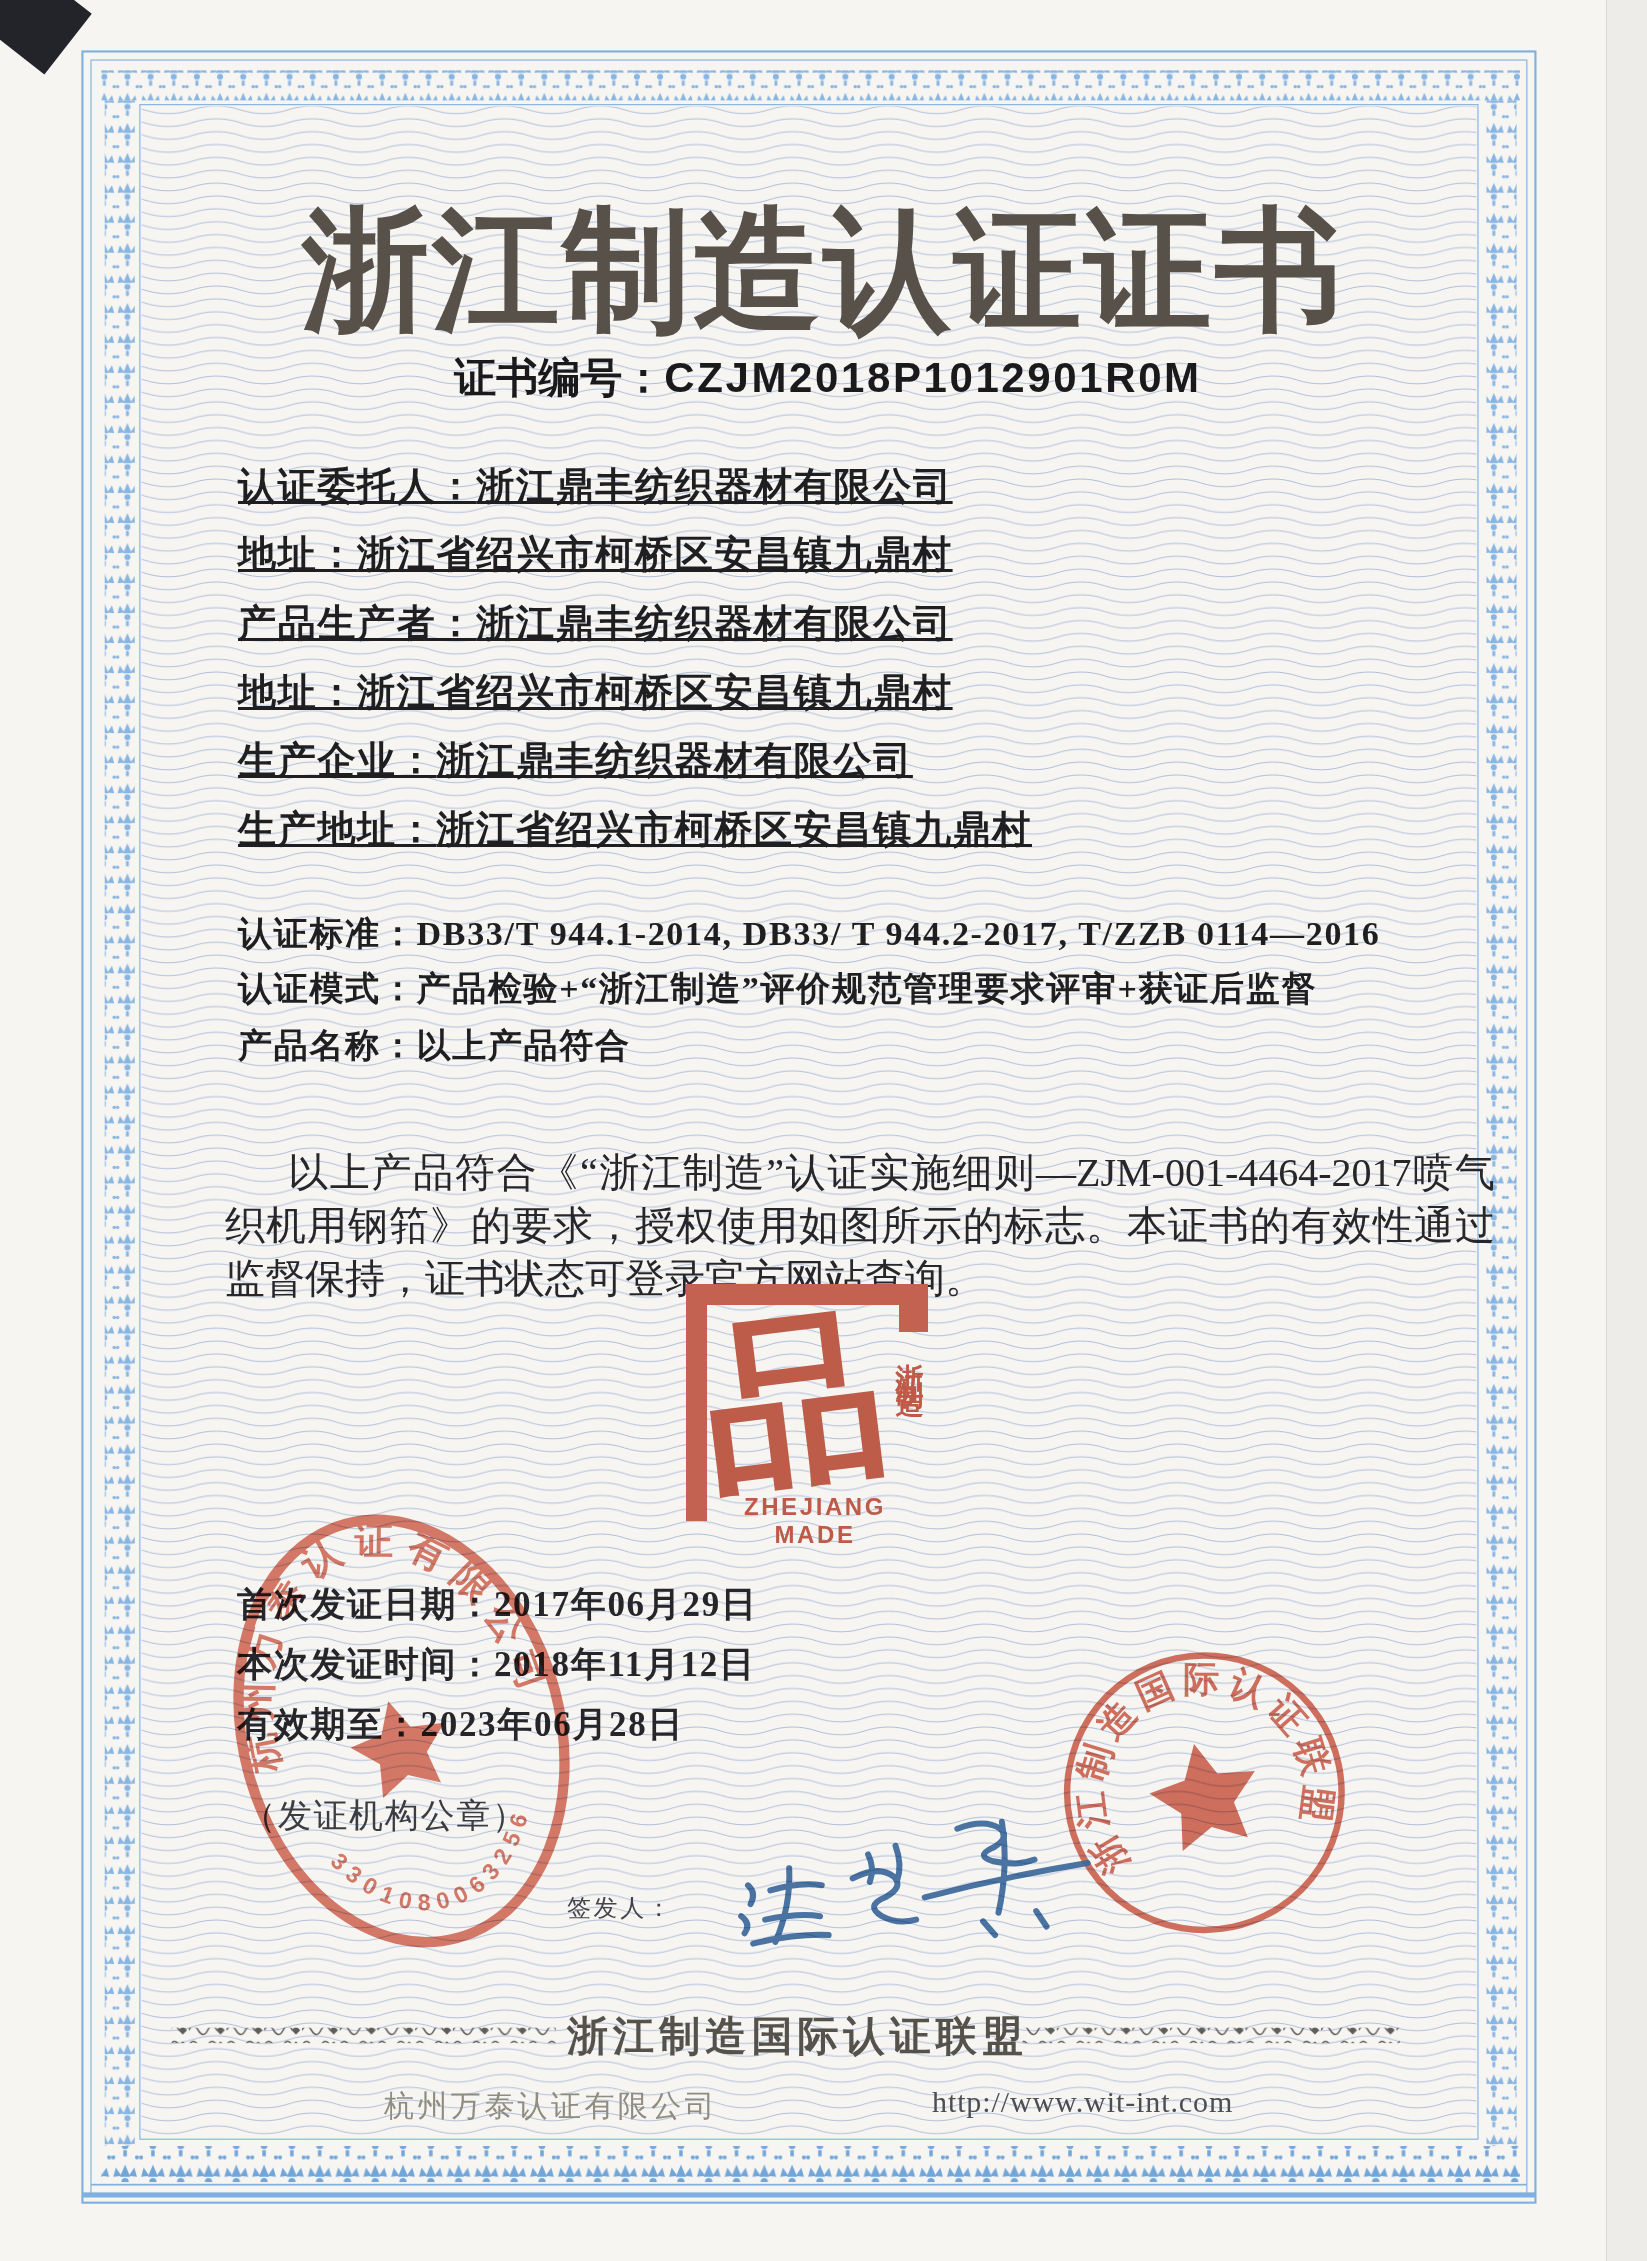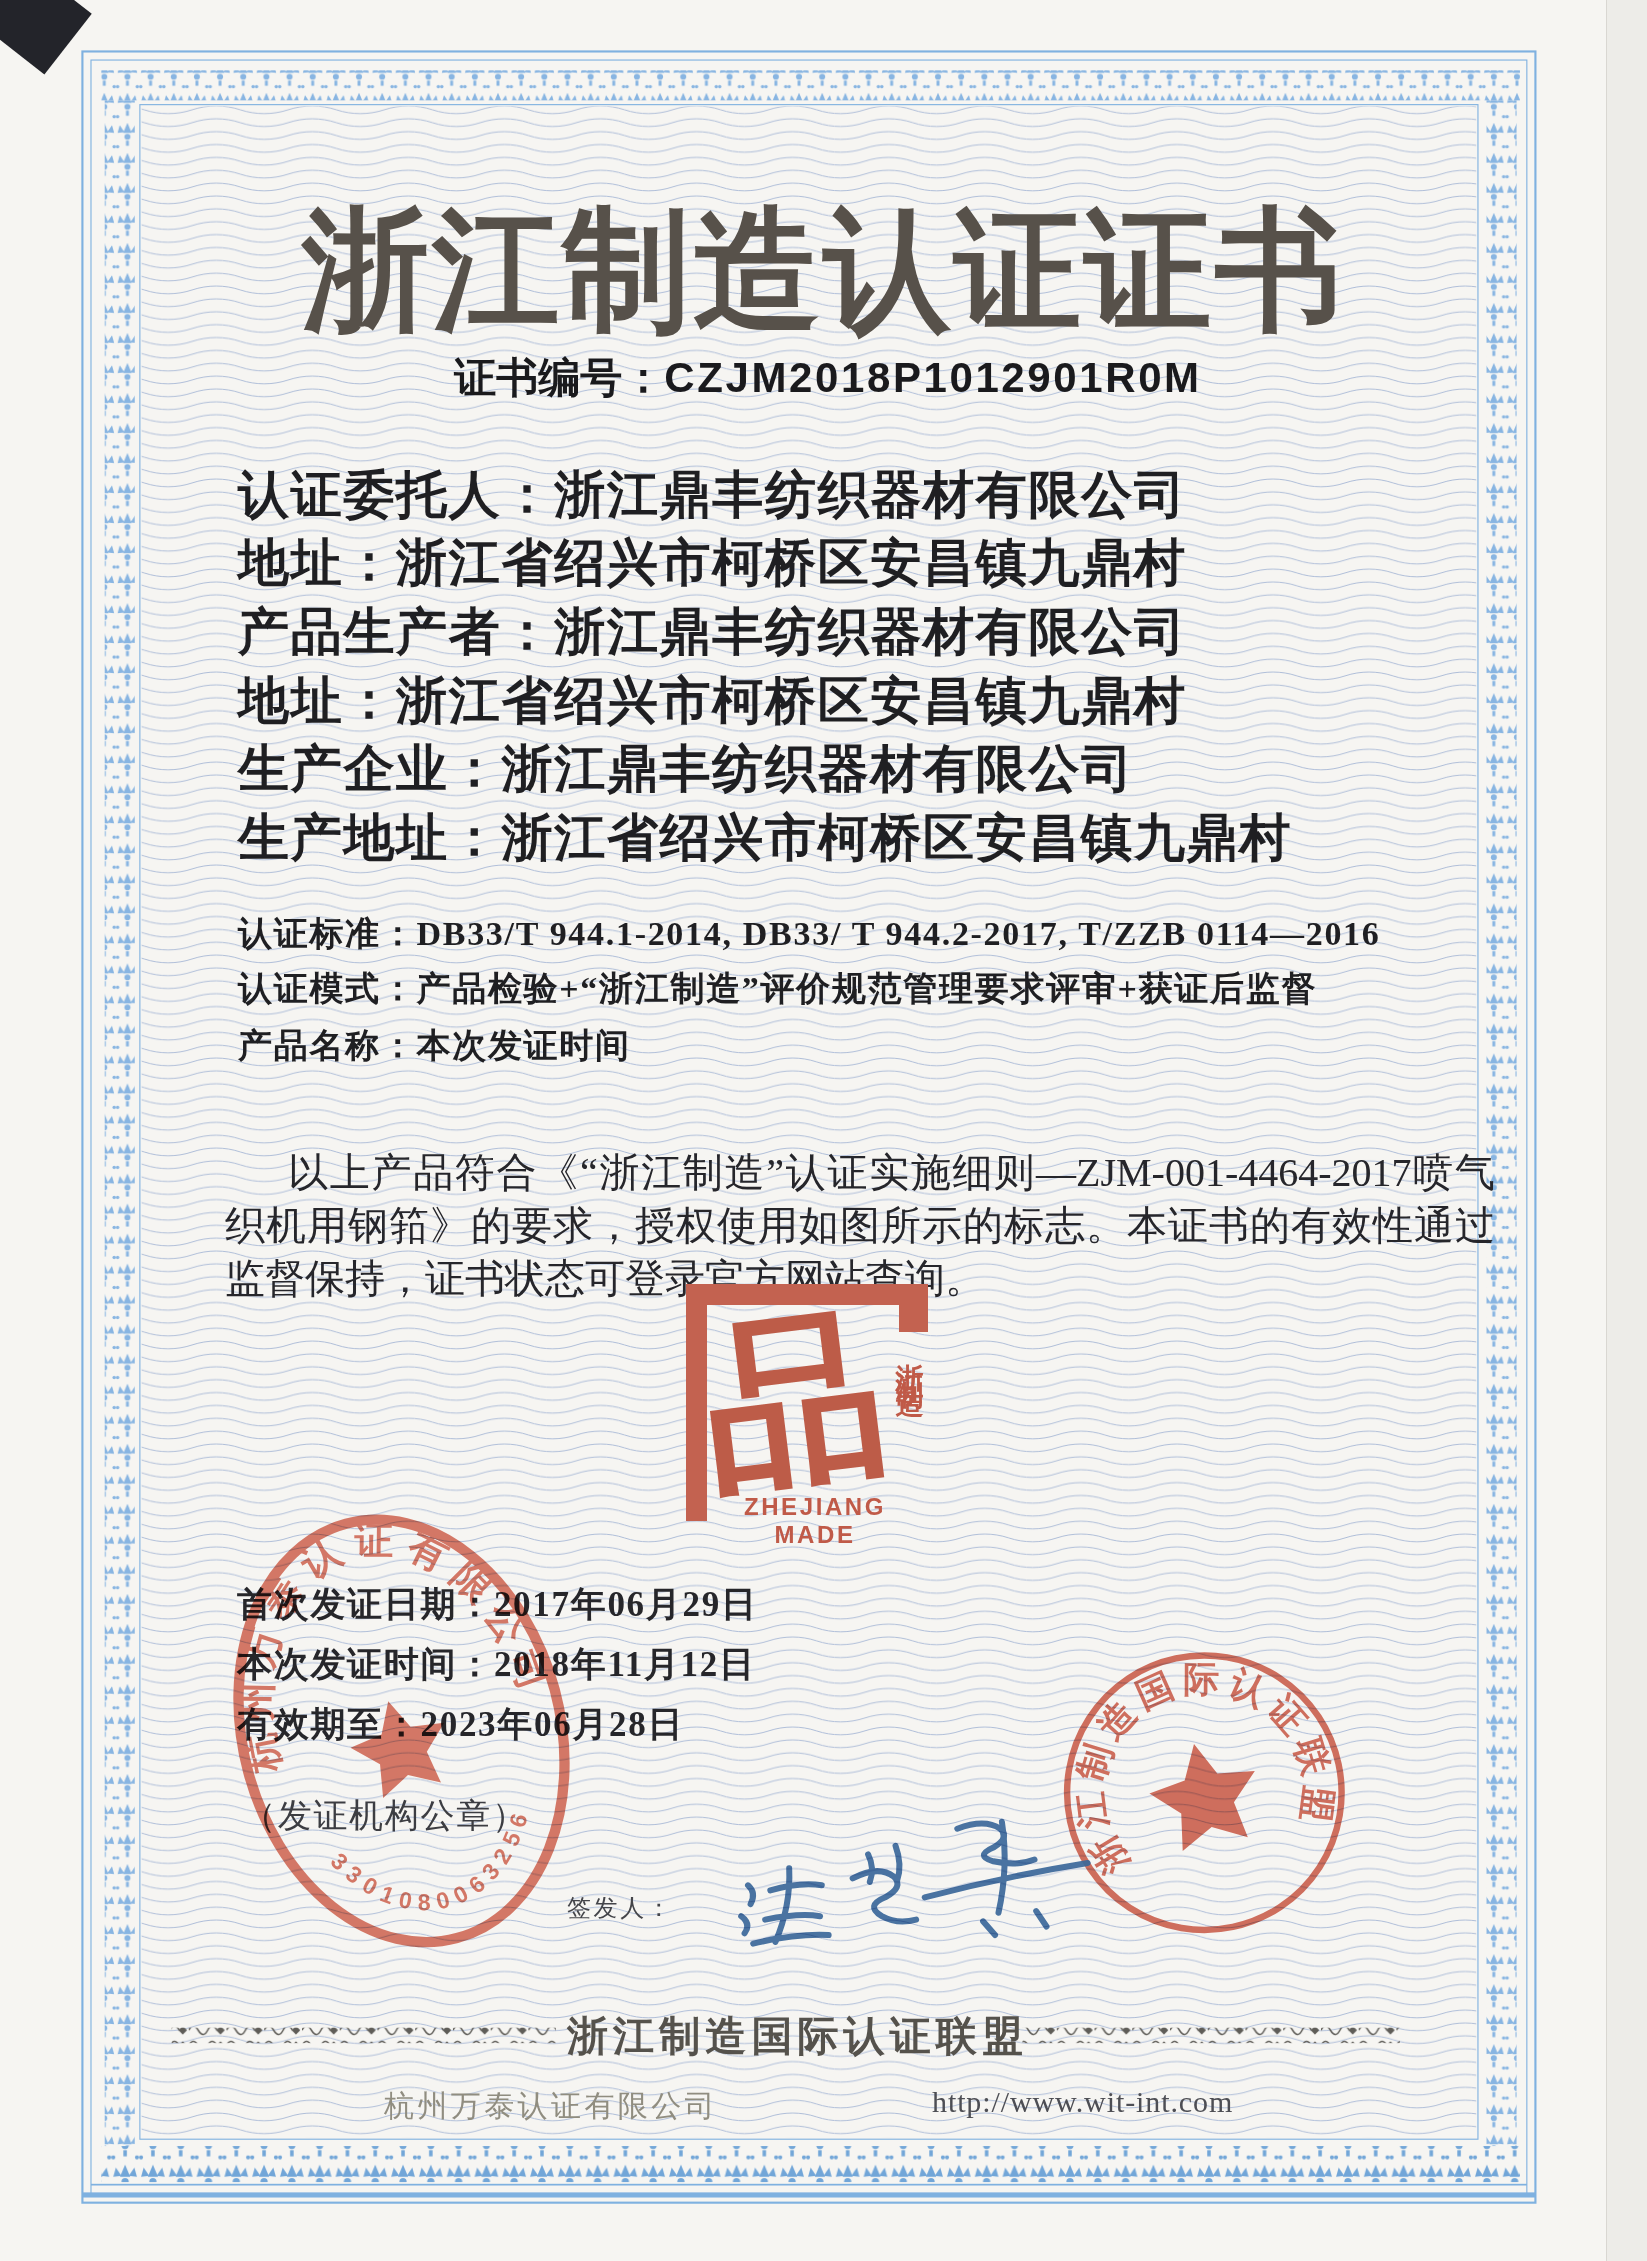--- a/index.html
+++ b/index.html
@@ -2,21 +2,21 @@
 <html style="font-size:13.7px"><head>
 <meta charset="utf-8">
 <style>
   html,body{margin:0;padding:0;background:#e9e8e5;}
   .serif{font-family:"Liberation Serif",serif;}
   #page{position:relative;width:1647px;height:2261px;background:#f6f5f2;overflow:hidden;}
   .abs{position:absolute;}
   #bg-svg,#seal-svg{position:absolute;left:0;top:0;width:1647px;height:2261px;}
   #seal-svg{mix-blend-mode:multiply;}
   .line{white-space:nowrap;color:#1f1f22;font-weight:bold;letter-spacing:1.7px;}
-  .body-line{font-size:51px;}
+  .body-line{font-size:38px;text-decoration:underline;}
   .detail-line{font-size:34px;}
   .date-line{font-size:35px;color:#26262a;}
   #title{left:0;top:187px;width:1647px;text-align:center;font-size:127px;font-weight:bold;
          color:#57514a;letter-spacing:3.4px;white-space:nowrap;transform:scaleY(1.05);}
   #certno{left:0;top:350px;width:1656px;text-align:center;font-size:42px;font-weight:bold;color:#1a1a1d;}
   #certno .num{font-family:"Liberation Sans",sans-serif;letter-spacing:2.6px;margin-top:40px;}
   #paragraph{left:225px;top:1146px;width:1270px;font-size:40px;line-height:53px;color:#26262b;
              text-align:justify;text-indent:63px;font-weight:500;}
   
   #logo-frame-top{left:686px;top:1284px;width:242px;height:20.6px;background:#c36250;}
@@ -121,21 +121,21 @@
     <span>生产地址：</span><span>浙江省绍兴市柯桥区安昌镇九鼎村</span>
   </div>
 
   <div class="abs serif line detail-line" style="left:238px;top:911px">
     <span>认证标准：</span><span>DB33/T 944.1-2014, DB33/ T 944.2-2017, T/ZZB 0114—2016</span>
   </div>
   <div class="abs serif line detail-line" style="left:238px;top:966px">
     <span>认证模式：</span><span>产品检验+“浙江制造”评价规范管理要求评审+获证后监督</span>
   </div>
   <div class="abs serif line detail-line" style="left:238px;top:1023px">
-    <span>产品名称：</span><span>本次发证时间</span>
+    <span>产品名称：</span><span>以上产品符合</span>
   </div>
 
   <div id="paragraph" class="abs serif">以上产品符合《“浙江制造”认证实施细则—ZJM-001-4464-2017喷气织机用钢筘》的要求，授权使用如图所示的标志。本证书的有效性通过监督保持，证书状态可登录官方网站查询。</div>
 
   <div id="logo-frame-top" class="abs"></div>
   <div id="logo-frame-stub" class="abs"></div>
   <div id="logo-frame-left" class="abs"></div>
   <div id="logo-mark" class="abs serif">品</div>
   <div id="logo-vtext" class="abs serif">浙江制造</div>
   <div id="logo-caption" class="abs">ZHEJIANG MADE</div>

